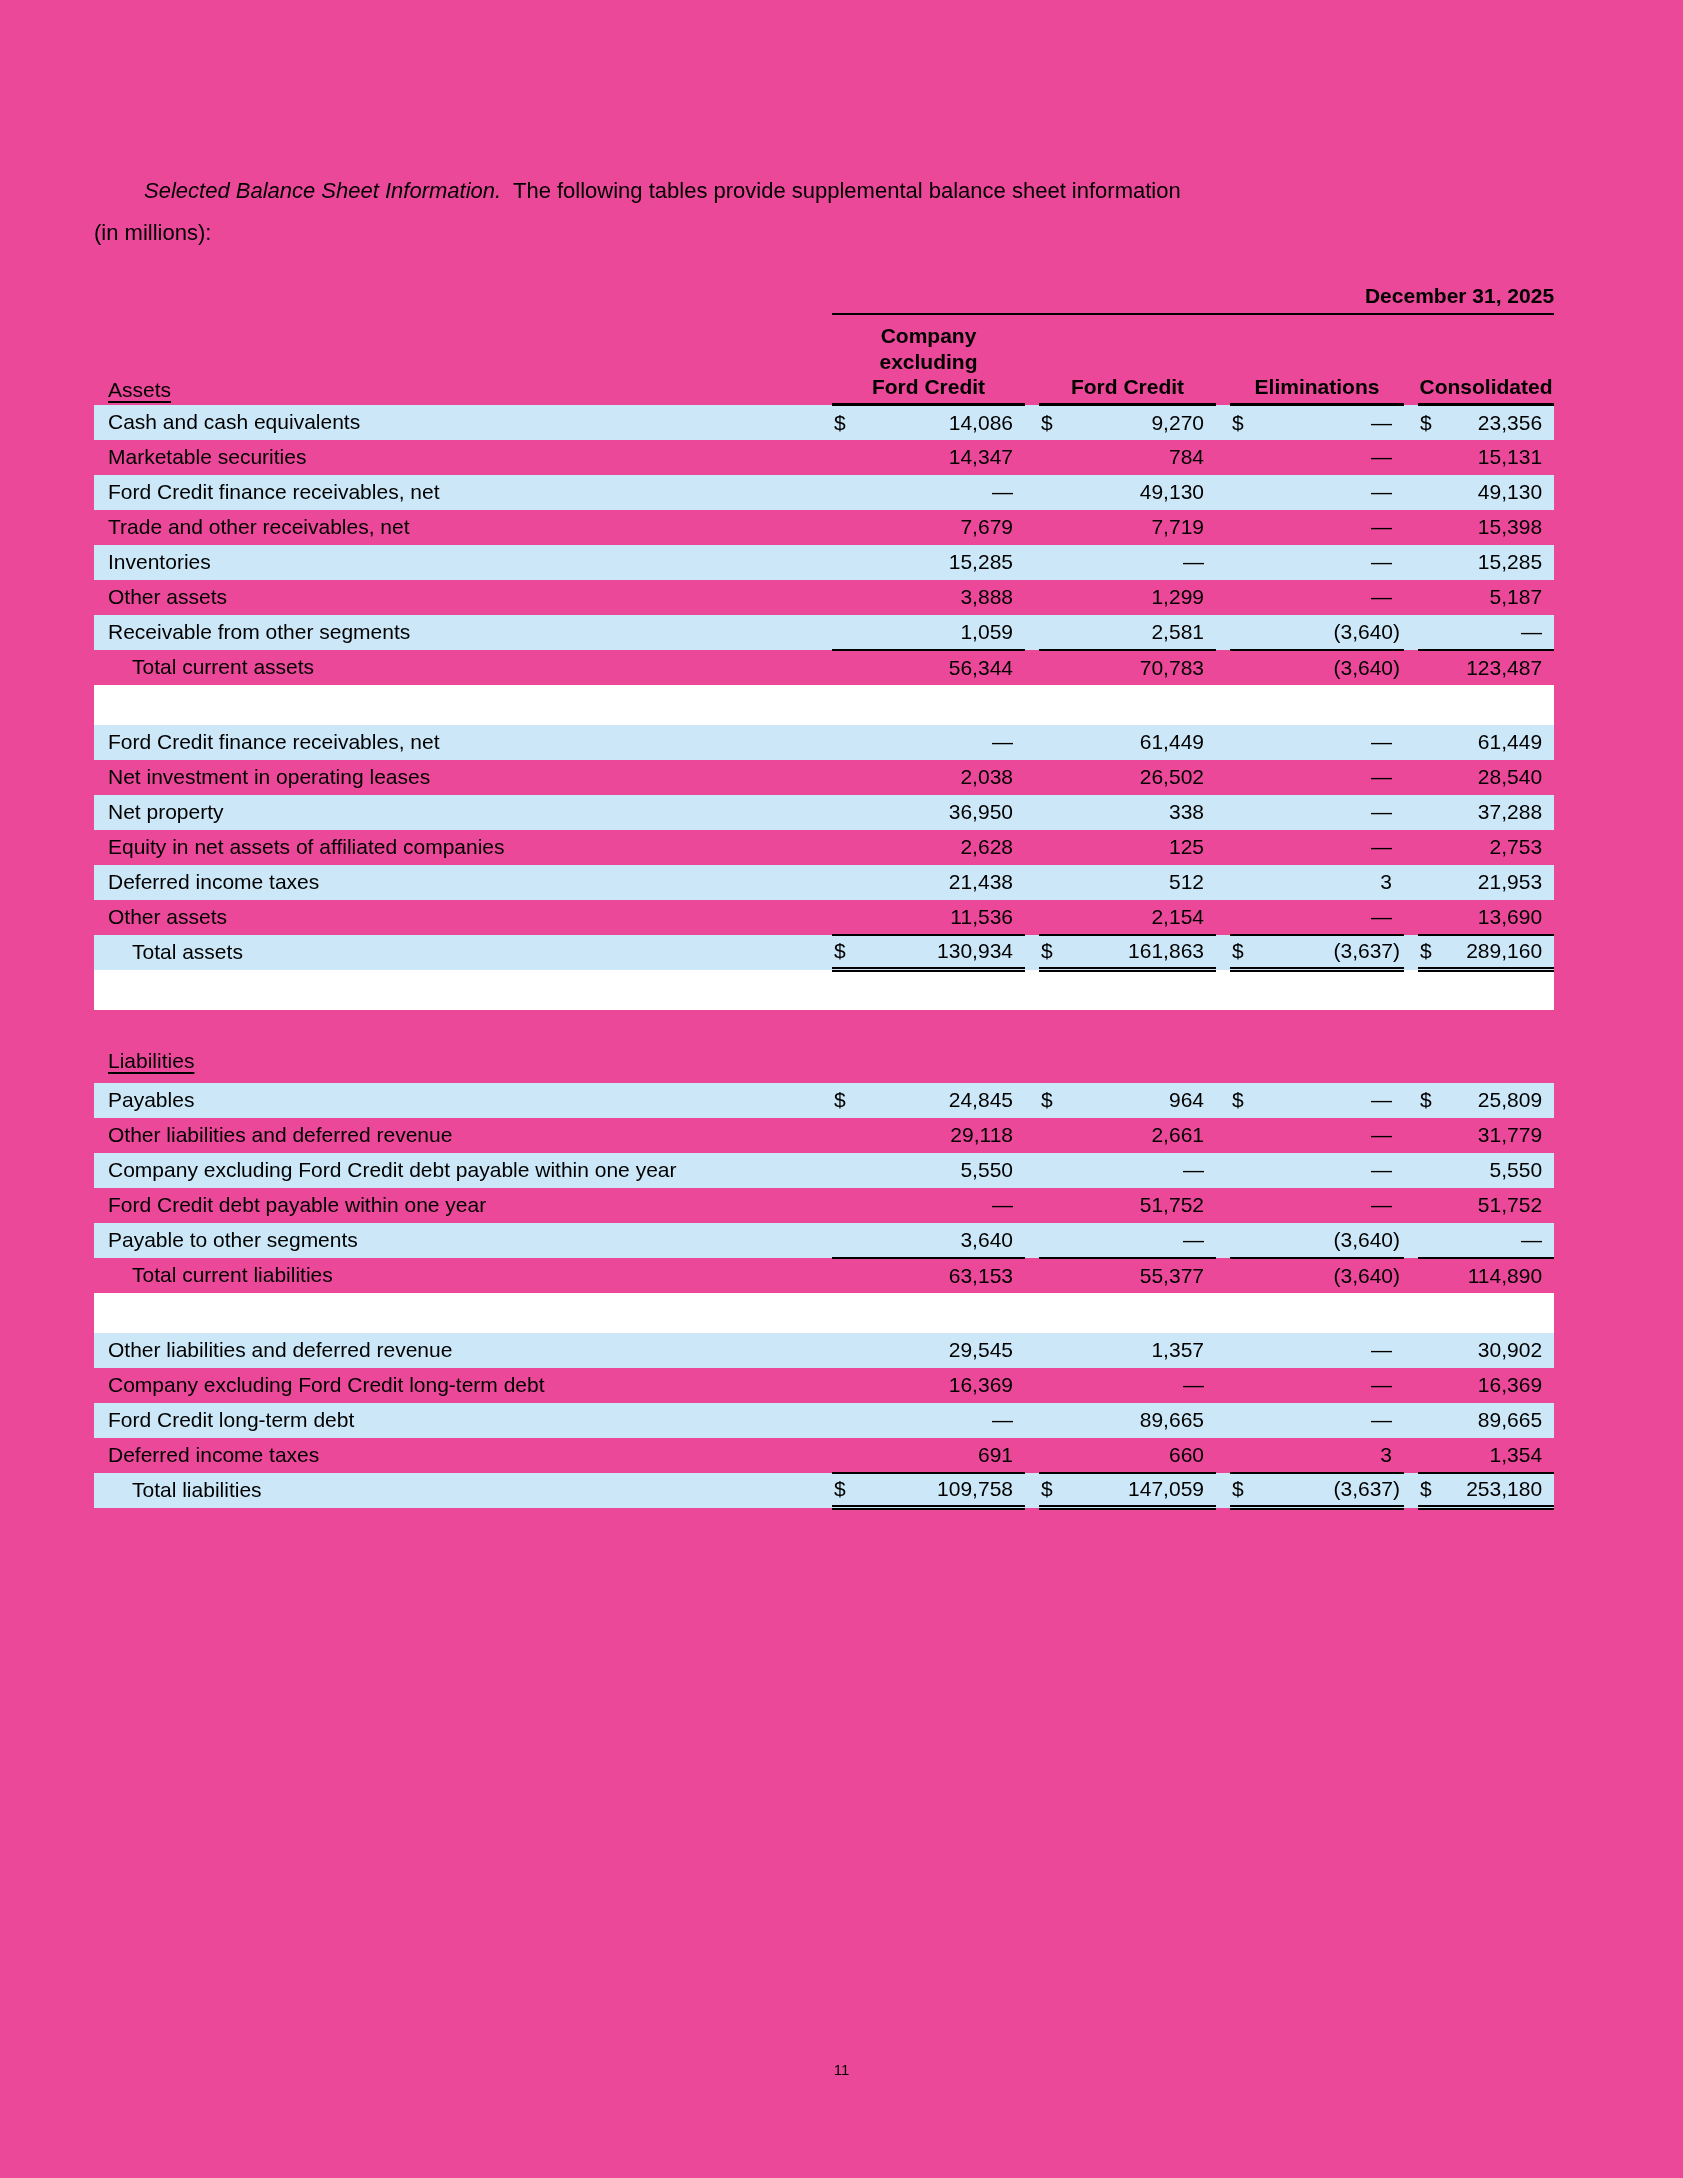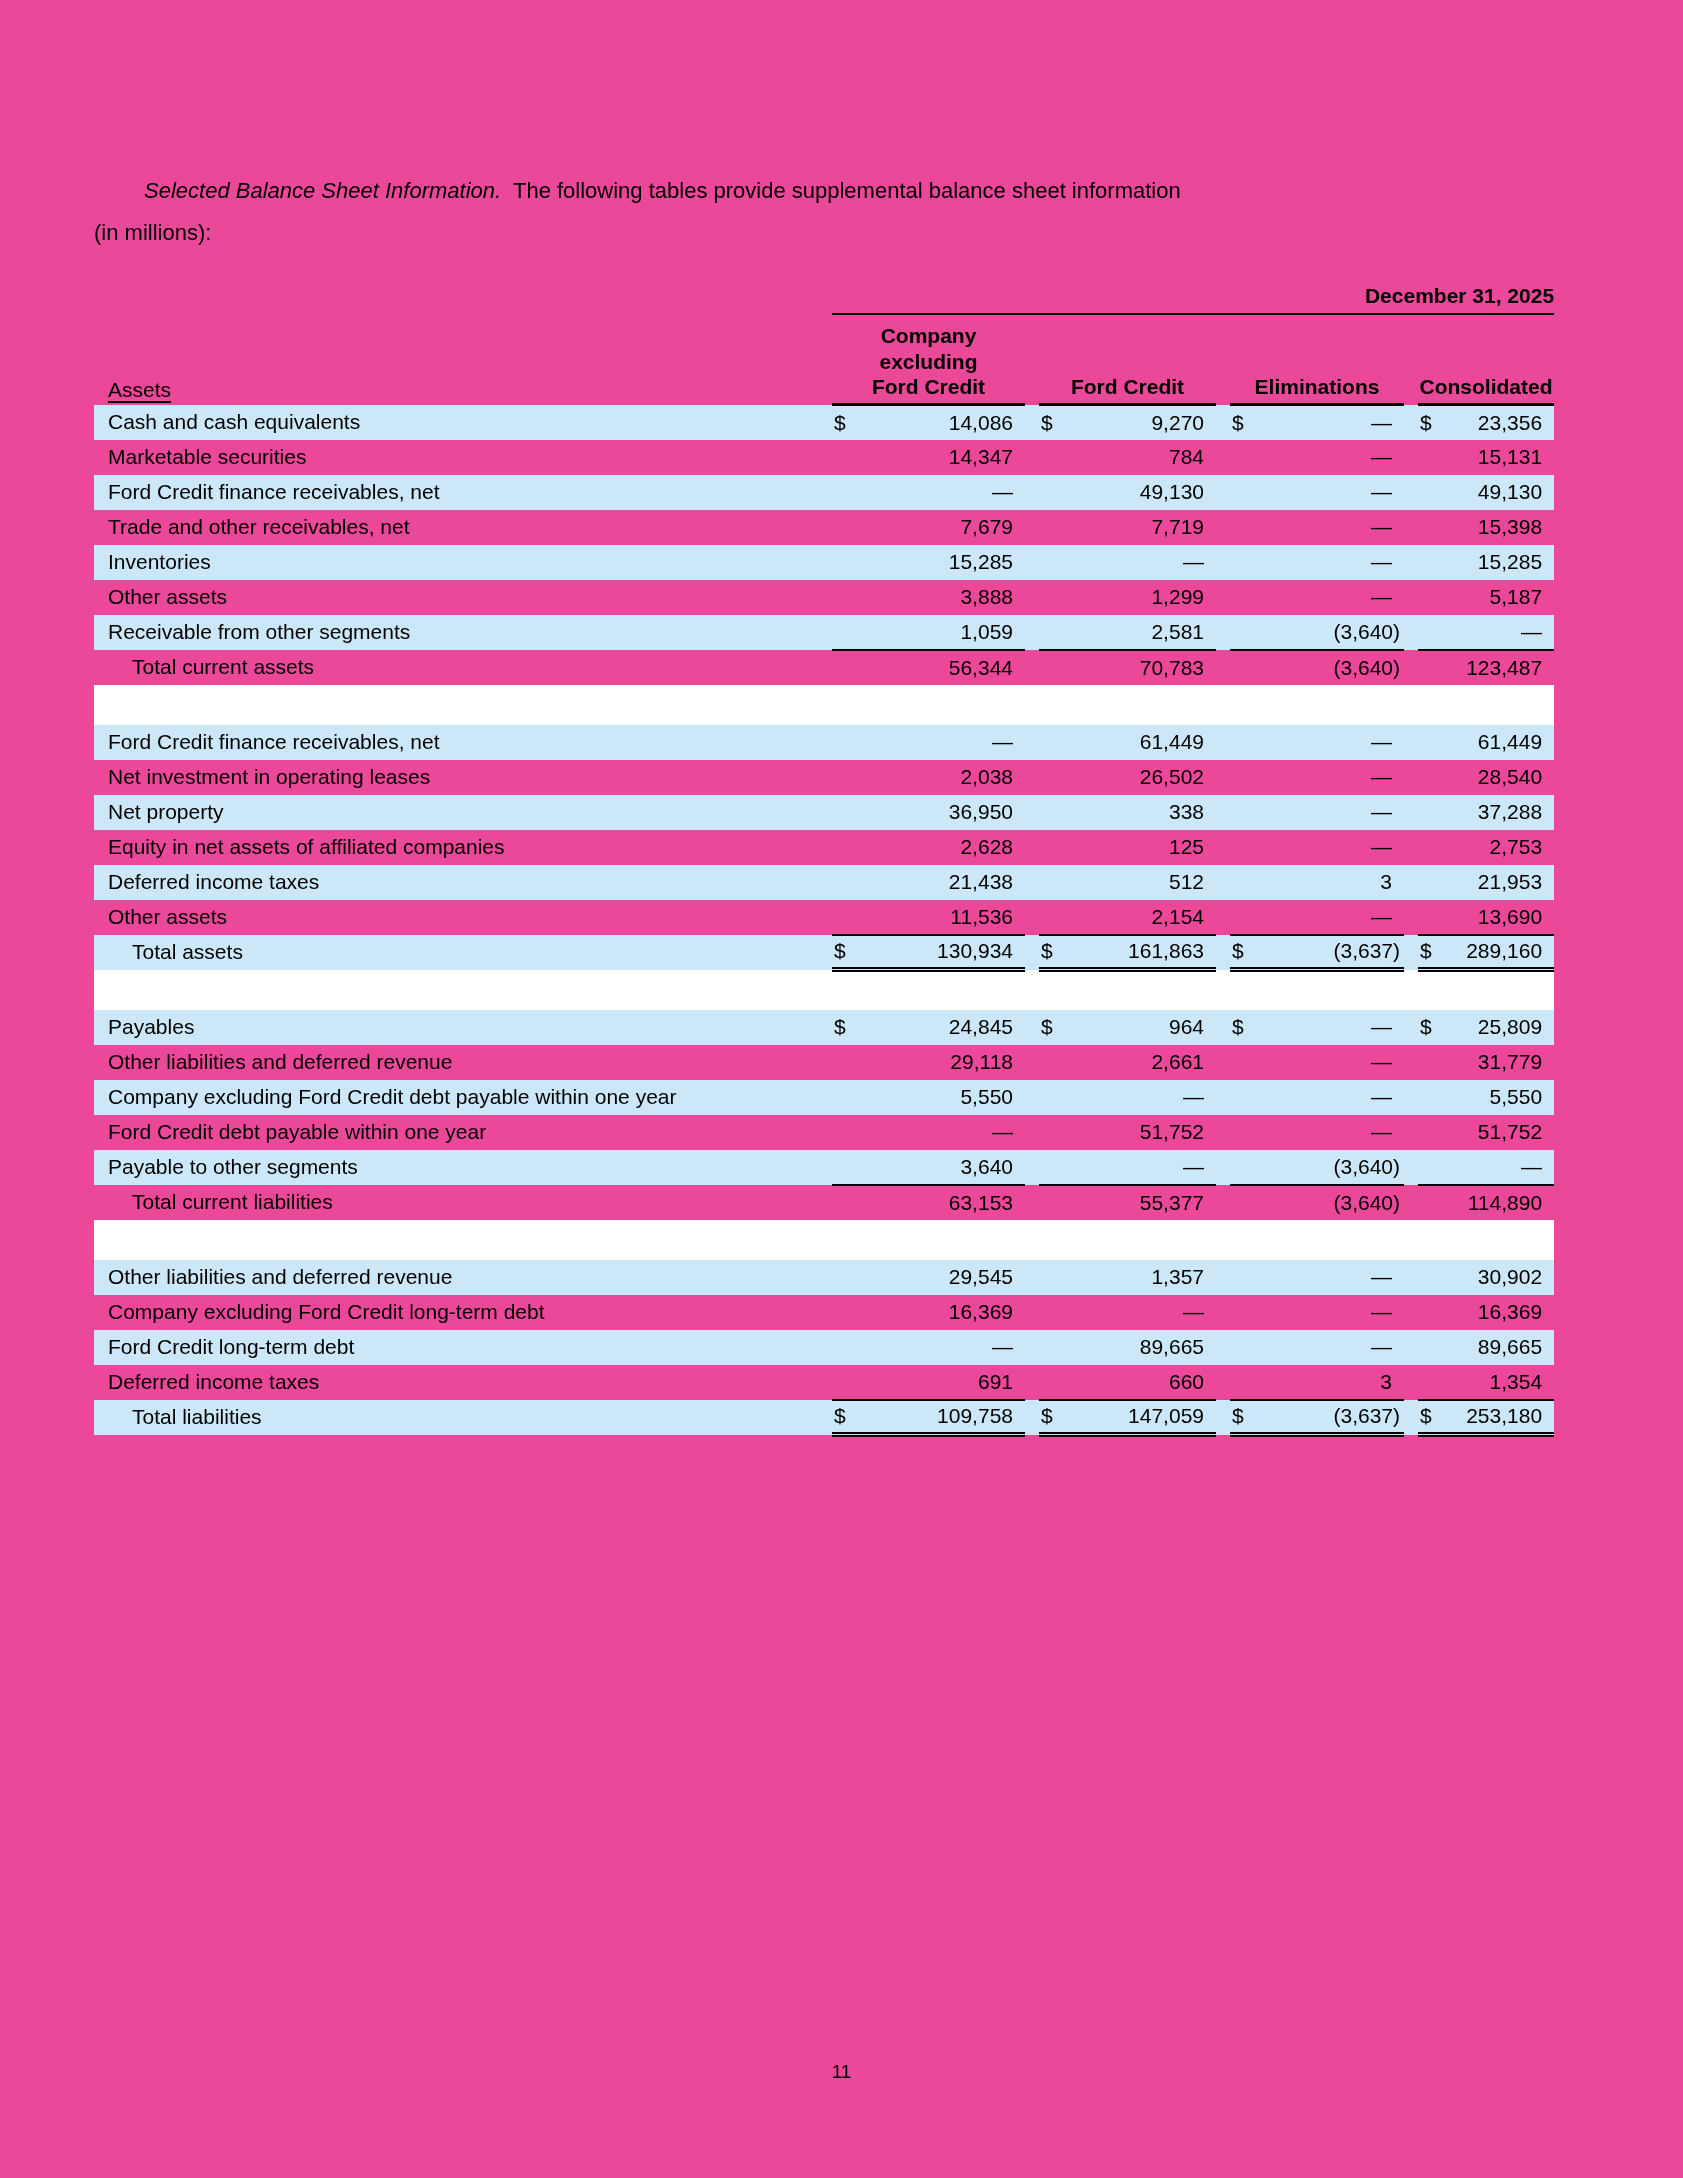--- a/index.html
+++ b/index.html
@@ -59,21 +59,21 @@
   td.val { text-align: right; padding-right: 12px; }
   td.rule { border-bottom: 2px solid #000; }
   td.dbl { border-bottom: 5px double #000; }
   tr.spacer td { height: 40px; background: #fff; }
   tr.section td { height: 73px; vertical-align: bottom; padding-bottom: 10px; padding-left: 14px; }
   .page-number {
     position: absolute;
     top: 2061px; left: 0;
     width: 1683px;
     text-align: center;
-    font-size: 19px;
+    font-size: 15px;
   }
 </style>
 </head>
 <body>
 
 <div class="page">
 
   <p class="intro"><span class="it">Selected Balance Sheet Information.</span><span>  The following tables provide supplemental balance sheet information
 (in millions):</span></p>
 
@@ -320,20 +320,23 @@
           <td class="gapc"></td>
           <td class="cur dbl">$</td>
           <td class="val dbl" style="padding-right: 4px;">(3,637)</td>
           <td class="gapc"></td>
           <td class="cur dbl">$</td>
           <td class="val dbl">289,160</td>
         </tr>
         <tr class="spacer">
           <td colspan="12"></td>
         </tr>
+        <tr class="section">
+          <td colspan="12"><span class="section-title">Liabilities</span></td>
+        </tr>
         <tr class="shaded">
           <td class="lab">Payables</td>
           <td class="cur">$</td>
           <td class="val">24,845</td>
           <td class="gapc"></td>
           <td class="cur">$</td>
           <td class="val">964</td>
           <td class="gapc"></td>
           <td class="cur">$</td>
           <td class="val">—</td>

